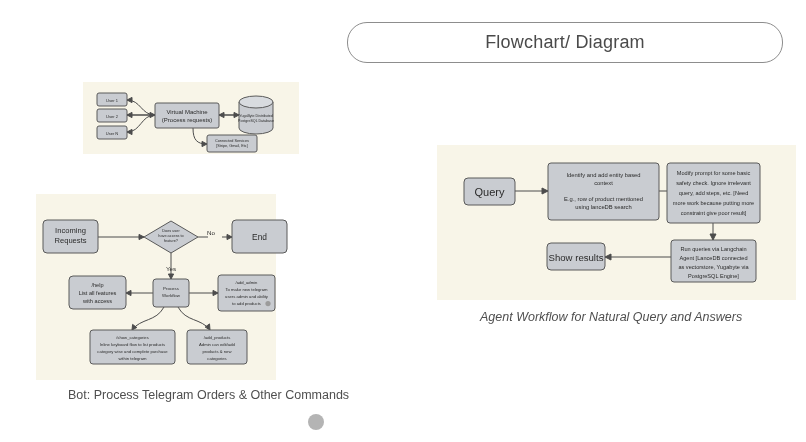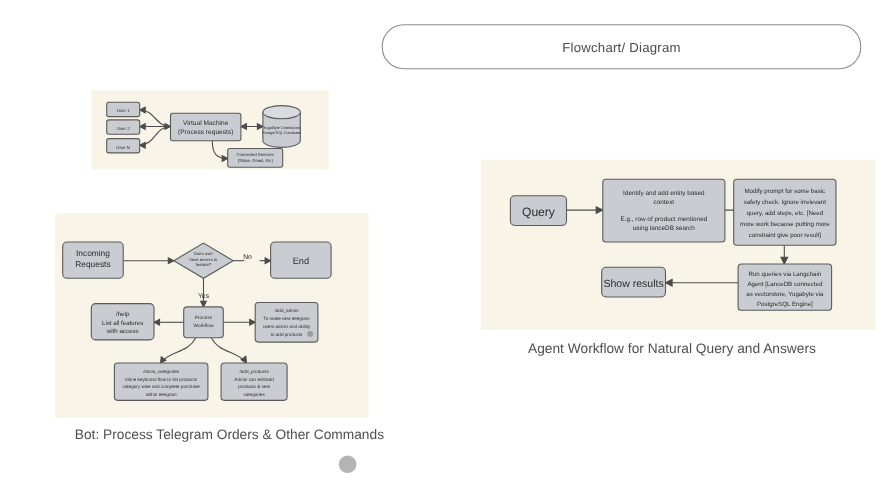--- a/index.html
+++ b/index.html
@@ -17,43 +17,43 @@
   .title-pill{
     position:absolute;
     left:347px; top:22px;
     width:434px; height:39px;
     border:1px solid #8d8d8d;
     border-radius:20px;
     background:#ffffff;
     display:flex;align-items:center;justify-content:center;
   }
   .title-pill span{
-    font-size:12px;
+    font-size:18px;
     color:#4a4a4a;
     letter-spacing:.2px;
   }
 
   
   .panel{
     position:absolute;
     background:#f8f5e8;
   }
   #panel-vm{ left:83px;  top:82px;  width:216px; height:72px; }
-  #panel-bot{left:50px;  top:194px; width:285px; height:186px; }
+  #panel-bot{left:36px;  top:194px; width:240px; height:186px; }
   #panel-agent{left:437px; top:145px; width:359px; height:155px; }
 
   
   .caption{
     position:absolute;
     font-size:12.5px;
     color:#4f4f4f;
     white-space:nowrap;
   }
   #caption-bot{   left:68px;  top:388px; }
-  #caption-agent{ left:480px; top:310px; }
+  #caption-agent{ left:480px; top:310px;font-style:italic; }
 
   
   .dot{
     position:absolute;
     left:308px; top:414px;
     width:16px;height:16px;border-radius:50%;
     background:#b4b4b4;
   }
 
   

